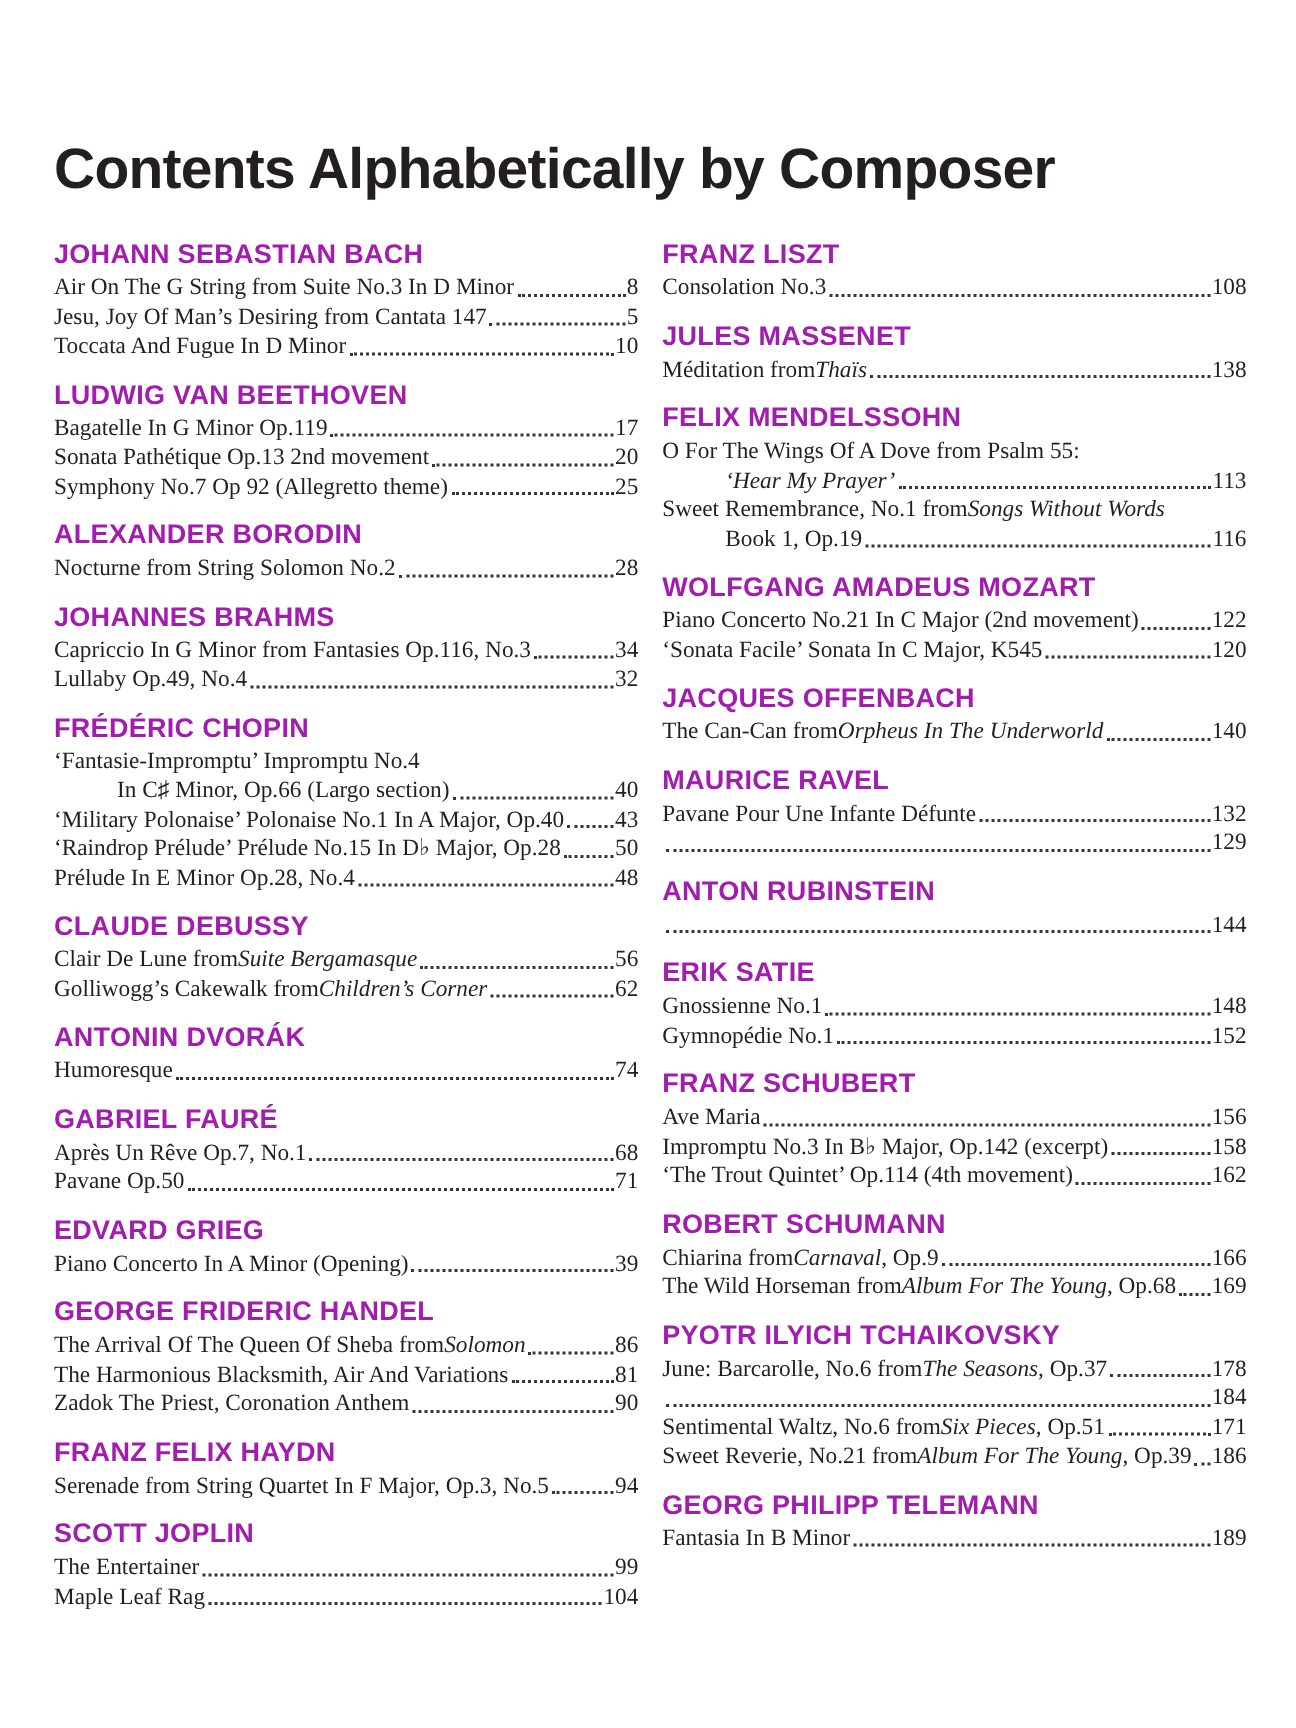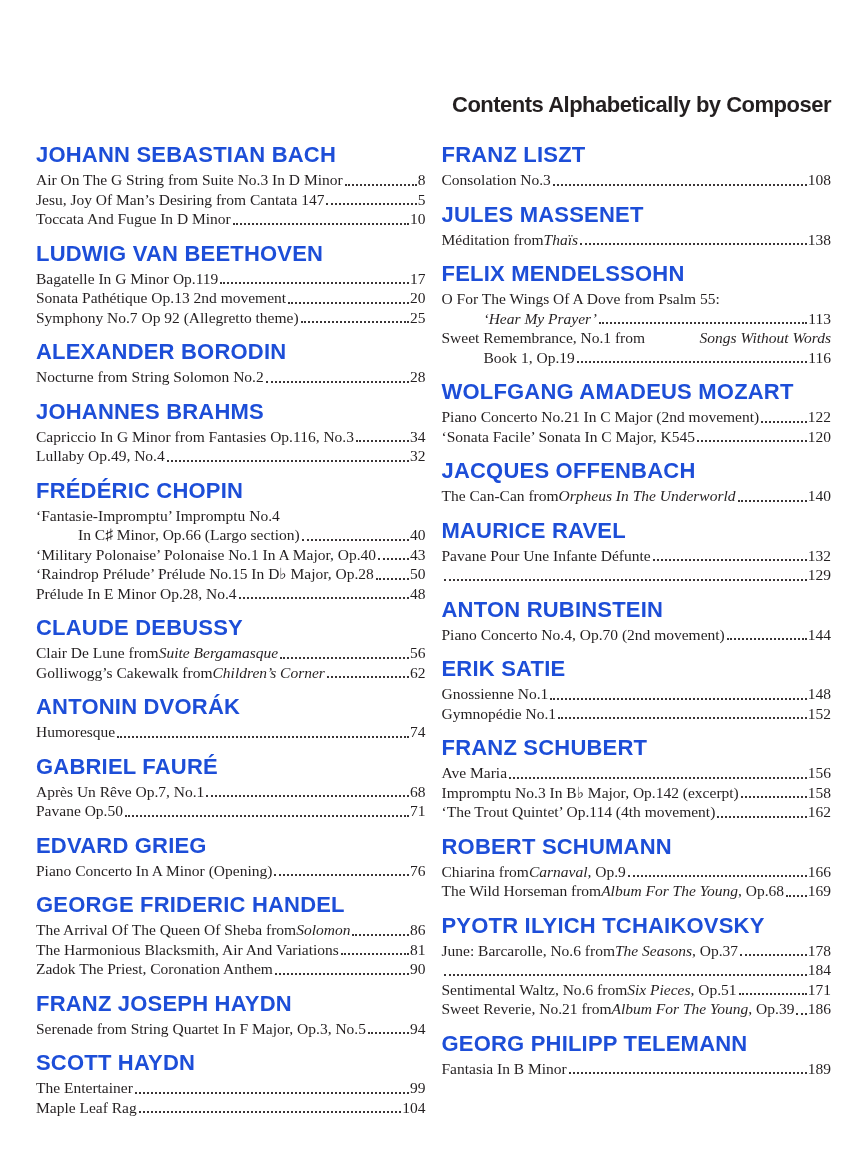--- a/index.html
+++ b/index.html
@@ -15,53 +15,52 @@
   }
   .page {
     box-sizing: border-box;
     width: 864px;
     height: 1152px;
     padding: 92px 33px 0 36px;
   }
   .page-title {
     font-family: "Liberation Sans", sans-serif;
     font-weight: 700;
-    font-size: 22px;
+    font-size: 38px;
     letter-spacing: -0.5px;
-    text-align: right;
+    text-align: left;
     margin: 0 0 24px 0;
     color: #231f20;
   }
   .columns {
     display: flex;
     gap: 16px;
   }
   .toc-column {
     flex: 1 1 0;
     min-width: 0;
   }
   .composer-section {
     margin-bottom: 12px;
   }
   .composer-heading {
     font-family: "Liberation Sans", sans-serif;
     font-weight: 700;
-    font-size: 22px;
+    font-size: 18px;
     letter-spacing: 0.2px;
     margin: 0 0 2px 0;
-    color: #1d4ed8;
+    color: #a21caf;
   }
   .toc-entry {
     font-family: "Liberation Serif", serif;
     font-size: 15.5px;
     line-height: 19.5px;
     display: flex;
     align-items: baseline;
     white-space: nowrap;
-    justify-content: space-between;
   }
   .toc-entry .seg { flex: 0 0 auto; }
   .toc-entry .seg.italic { font-style: italic; }
   .toc-entry.indent { padding-left: 42px; }
   .dot-leader {
     flex: 1 1 auto;
     min-width: 10px;
     align-self: flex-end;
     border-bottom: 2px dotted #3a3536;
     margin: 0 1px 4px 2px;
@@ -196,21 +195,21 @@
             <span class="seg">Pavane Op.50</span>
             <span class="dot-leader"></span>
             <span class="page-number">71</span>
           </div>
         </div>
         <div class="composer-section">
           <h2 class="composer-heading">EDVARD GRIEG</h2>
           <div class="toc-entry">
             <span class="seg">Piano Concerto In A Minor (Opening)</span>
             <span class="dot-leader"></span>
-            <span class="page-number">76</span>
+            <span class="page-number">39</span>
           </div>
         </div>
         <div class="composer-section">
           <h2 class="composer-heading">GEORGE FRIDERIC HANDEL</h2>
           <div class="toc-entry">
             <span class="seg">The Arrival Of The Queen Of Sheba from </span>
             <span class="seg italic">Solomon</span>
             <span class="dot-leader"></span>
             <span class="page-number">86</span>
           </div>
@@ -219,29 +218,29 @@
             <span class="dot-leader"></span>
             <span class="page-number">81</span>
           </div>
           <div class="toc-entry">
             <span class="seg">Zadok The Priest, Coronation Anthem</span>
             <span class="dot-leader"></span>
             <span class="page-number">90</span>
           </div>
         </div>
         <div class="composer-section">
-          <h2 class="composer-heading">FRANZ JOSEPH HAYDN</h2>
+          <h2 class="composer-heading">FRANZ FELIX HAYDN</h2>
           <div class="toc-entry">
             <span class="seg">Serenade from String Quartet In F Major, Op.3, No.5</span>
             <span class="dot-leader"></span>
             <span class="page-number">94</span>
           </div>
         </div>
         <div class="composer-section">
-          <h2 class="composer-heading">SCOTT HAYDN</h2>
+          <h2 class="composer-heading">SCOTT JOPLIN</h2>
           <div class="toc-entry">
             <span class="seg">The Entertainer</span>
             <span class="dot-leader"></span>
             <span class="page-number">99</span>
           </div>
           <div class="toc-entry">
             <span class="seg">Maple Leaf Rag</span>
             <span class="dot-leader"></span>
             <span class="page-number">104</span>
           </div>
@@ -315,21 +314,20 @@
             <span class="page-number">132</span>
           </div>
           <div class="toc-entry">
             <span class="dot-leader"></span>
             <span class="page-number">129</span>
           </div>
         </div>
         <div class="composer-section">
           <h2 class="composer-heading">ANTON RUBINSTEIN</h2>
           <div class="toc-entry">
-            <span class="seg">Piano Concerto No.4, Op.70 (2nd movement)</span>
             <span class="dot-leader"></span>
             <span class="page-number">144</span>
           </div>
         </div>
         <div class="composer-section">
           <h2 class="composer-heading">ERIK SATIE</h2>
           <div class="toc-entry">
             <span class="seg">Gnossienne No.1</span>
             <span class="dot-leader"></span>
             <span class="page-number">148</span>

